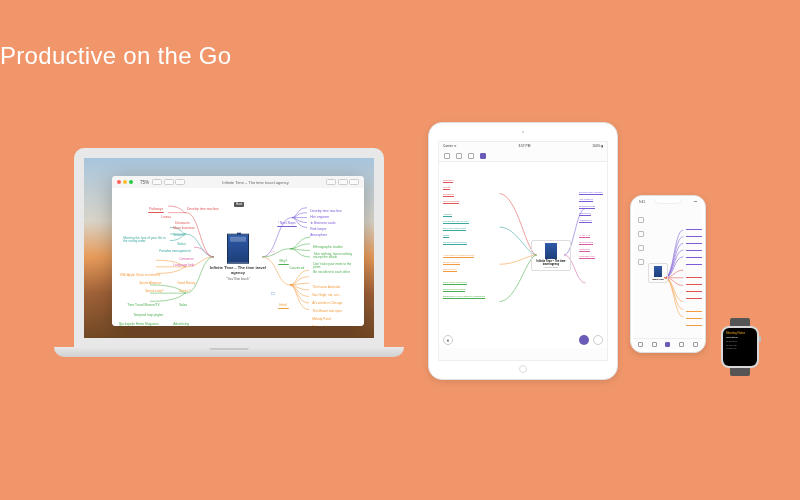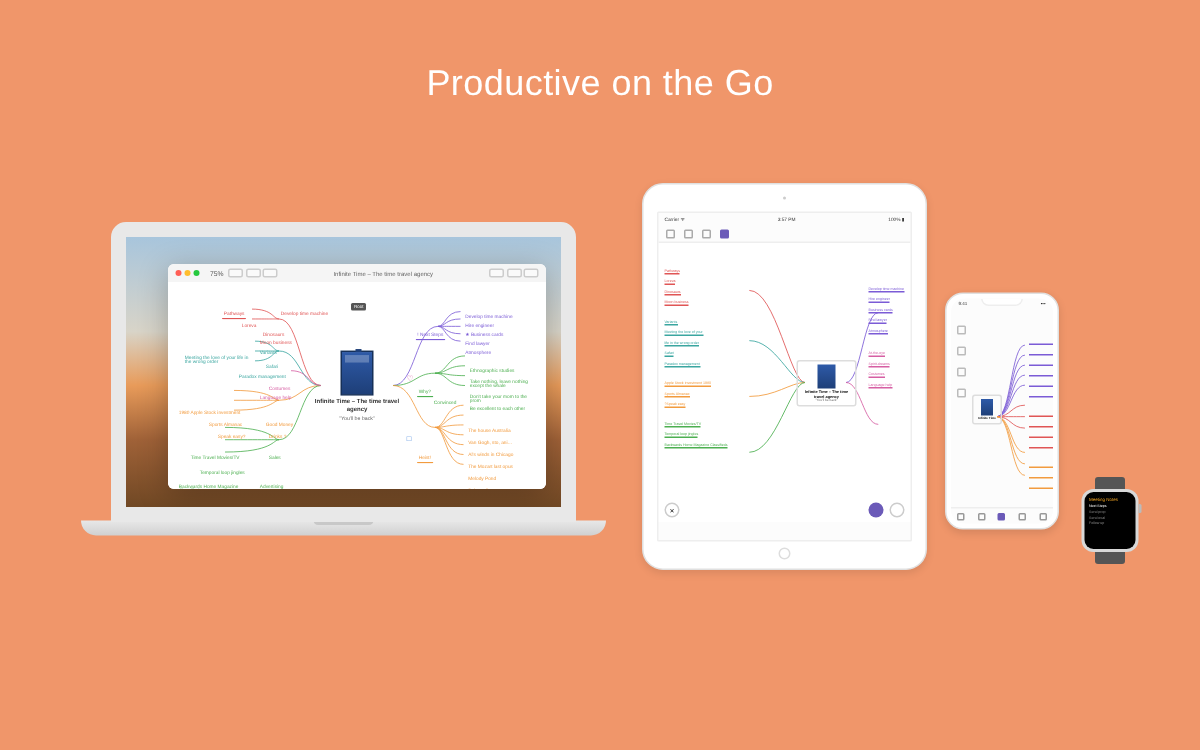--- a/index.html
+++ b/index.html
@@ -1,17 +1,17 @@
 <!DOCTYPE html>
 <html><head>
 <meta charset="utf-8">
 <style>
 *{margin:0;padding:0;box-sizing:border-box;font-family:-apple-system,BlinkMacSystemFont,"Helvetica Neue",Arial,sans-serif}
 body{width:800px;height:500px;background:#f0966a;overflow:hidden;position:relative}
-.headline{position:absolute;top:42px;left:0;right:0;text-align:center;color:#fff;font-size:24px;font-weight:400;letter-spacing:.3px}
+.headline{position:absolute;top:42px;left:0;right:0;color:#fff;font-size:24px;font-weight:400;letter-spacing:.3px}
 
 
 .macbook{position:absolute;left:54px;top:148px;width:350px}
 .mac-screen{width:310px;height:200px;margin:0 auto;background:#f4f4f4;border:10px solid #e8e8e8;border-radius:10px 10px 0 0;position:relative;overflow:hidden}
 .mac-base{width:350px;height:10px;background:linear-gradient(#e8e8e8,#d0d0d0);border-radius:0 0 14px 14px;margin-top:-1px}
 .mac-notch{width:40px;height:3px;background:#c8c8c8;margin:0 auto;border-radius:0 0 4px 4px}
 
 .mac-wallpaper{position:absolute;inset:0;background:linear-gradient(to bottom,#a8c5dc 0%,#d8d4c8 35%,#e89b5a 55%,#a06238 75%,#704824 100%)}
 .mac-window{position:absolute;left:28px;top:18px;right:10px;bottom:12px;background:#fff;border-radius:4px;box-shadow:0 4px 20px rgba(0,0,0,.25);overflow:hidden}
 .mac-titlebar{height:12px;background:#f5f5f5;display:flex;align-items:center;padding:0 5px;gap:3px;font-size:4.5px;color:#555}

